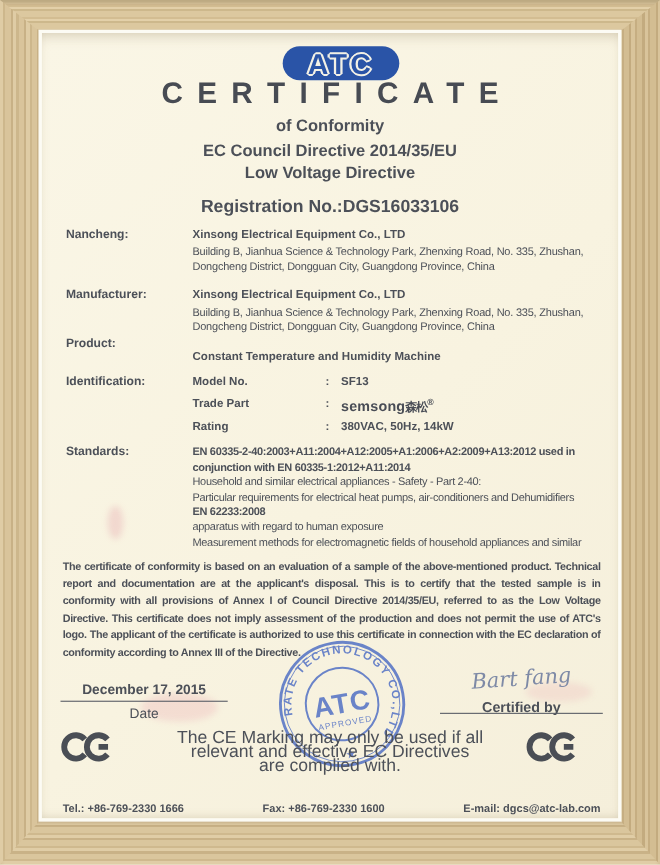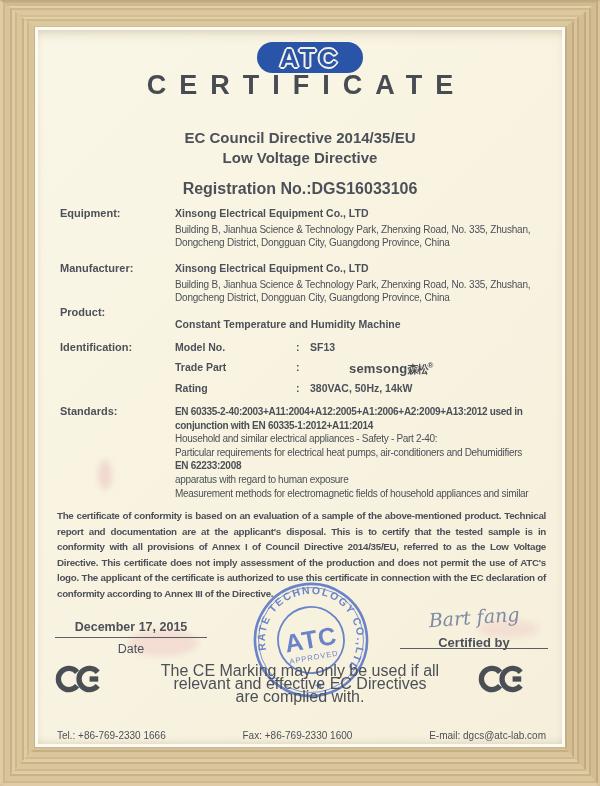--- a/index.html
+++ b/index.html
@@ -58,21 +58,21 @@
 
   .lab-applicant { top:177px; } .app-name { top:177px; } .app-a1 { top:194px; } .app-a2 { top:207px; }
   .lab-manuf     { top:232px; } .man-name { top:232px; } .man-a1 { top:249px; } .man-a2 { top:262px; }
   .lab-product   { top:276px; } .prod-val { top:288px; }
 
   .lab-ident { top:311px; }
   .id-key { left:137px; width:100px; font-size:10.5px; font-weight:bold; white-space:nowrap; }
   .id-colon { left:258px; font-size:10.5px; font-weight:bold; }
   .id-val { left:272px; font-size:10.5px; font-weight:bold; white-space:nowrap; }
   .idr0 { top:311px; } .idr1 { top:331px; } .idr2 { top:352px; }
-  .tradename { font-weight:bold; font-size:13px; letter-spacing:0.2px; color:#484c55;margin-left:39px; }
+  .tradename { font-weight:bold; font-size:13px; letter-spacing:0.2px; color:#484c55; }
   .tradename .cjk { font-size:11px; letter-spacing:-1px; }
   .tradename sup { font-size:8px; }
 
   .lab-standards { top:375px; }
   .std-block { left:137px; top:375px; width:400px; line-height:13.6px; letter-spacing:-0.3px; }
   .std-line { font-size:10px; white-space:nowrap; }
   .std-bold { font-weight:bold; }
 
   .declaration { left:19px; top:478px; width:489px; font-size:9.8px; font-weight:bold;
     letter-spacing:-0.3px; line-height:15.6px; text-align:justify; }
@@ -89,45 +89,46 @@
   .date-line { left:17px; top:607px; width:152px; border-top:1.5px solid #5a5e66; }
   .date-lab { left:17px; top:612px; width:152px; text-align:center; font-size:12.5px; font-weight:normal; }
 
   
   .ce-mark { width:58px; height:46px; }
   .ce-left { left:17px; top:626px; }
   .ce-right { left:440px; top:626px; }
   .ce-note { left:122px; top:634px; width:280px; text-align:center; font-size:16px; font-weight:normal; line-height:13px; }
   .foot-addr { left:19px; top:668px; width:489px; font-size:9.8px; font-weight:bold; letter-spacing:-0.2px; line-height:13.5px; }
   .contact-row { left:19px; top:700px; width:489px; display:flex; justify-content:space-between;
-    font-size:10px; font-weight:normal; }
+    font-size:10px; font-weight:bold; }
 </style>
 </head>
 <body>
 
 <div class="screen">
   <div class="wood wood-top"></div>
   <div class="wood wood-bottom"></div>
   <div class="wood wood-left"></div>
   <div class="wood wood-right"></div>
 
   <div class="paper">
     <div class="stain stain1"></div>
     <div class="stain stain2"></div>
     <div class="stain stain3"></div>
 
     <div class="abs atc-pill">
       <span>ATC</span>
     </div>
     <div class="abs cert-title">CERTIFICATE</div>
+    <div class="abs subtitle">of Conformity</div>
     <div class="abs directive1">EC Council Directive 2014/35/EU</div>
     <div class="abs directive2">Low Voltage Directive</div>
     <div class="abs regno">Registration No.:DGS16033106</div>
 
-    <div class="abs flabel lab-applicant">Equipment:</div>
+    <div class="abs flabel lab-applicant">Nancheng:</div>
     <div class="abs fval bold-line app-name">Xinsong Electrical Equipment Co., LTD</div>
     <div class="abs fval addr app-a1">Building B, Jianhua Science &amp; Technology Park, Zhenxing Road, No. 335, Zhushan,</div>
     <div class="abs fval addr app-a2">Dongcheng District, Dongguan City, Guangdong Province, China</div>
 
     <div class="abs flabel lab-manuf">Manufacturer:</div>
     <div class="abs fval bold-line man-name">Xinsong Electrical Equipment Co., LTD</div>
     <div class="abs fval addr man-a1">Building B, Jianhua Science &amp; Technology Park, Zhenxing Road, No. 335, Zhushan,</div>
     <div class="abs fval addr man-a2">Dongcheng District, Dongguan City, Guangdong Province, China</div>
 
     <div class="abs flabel lab-product">Product:</div>

